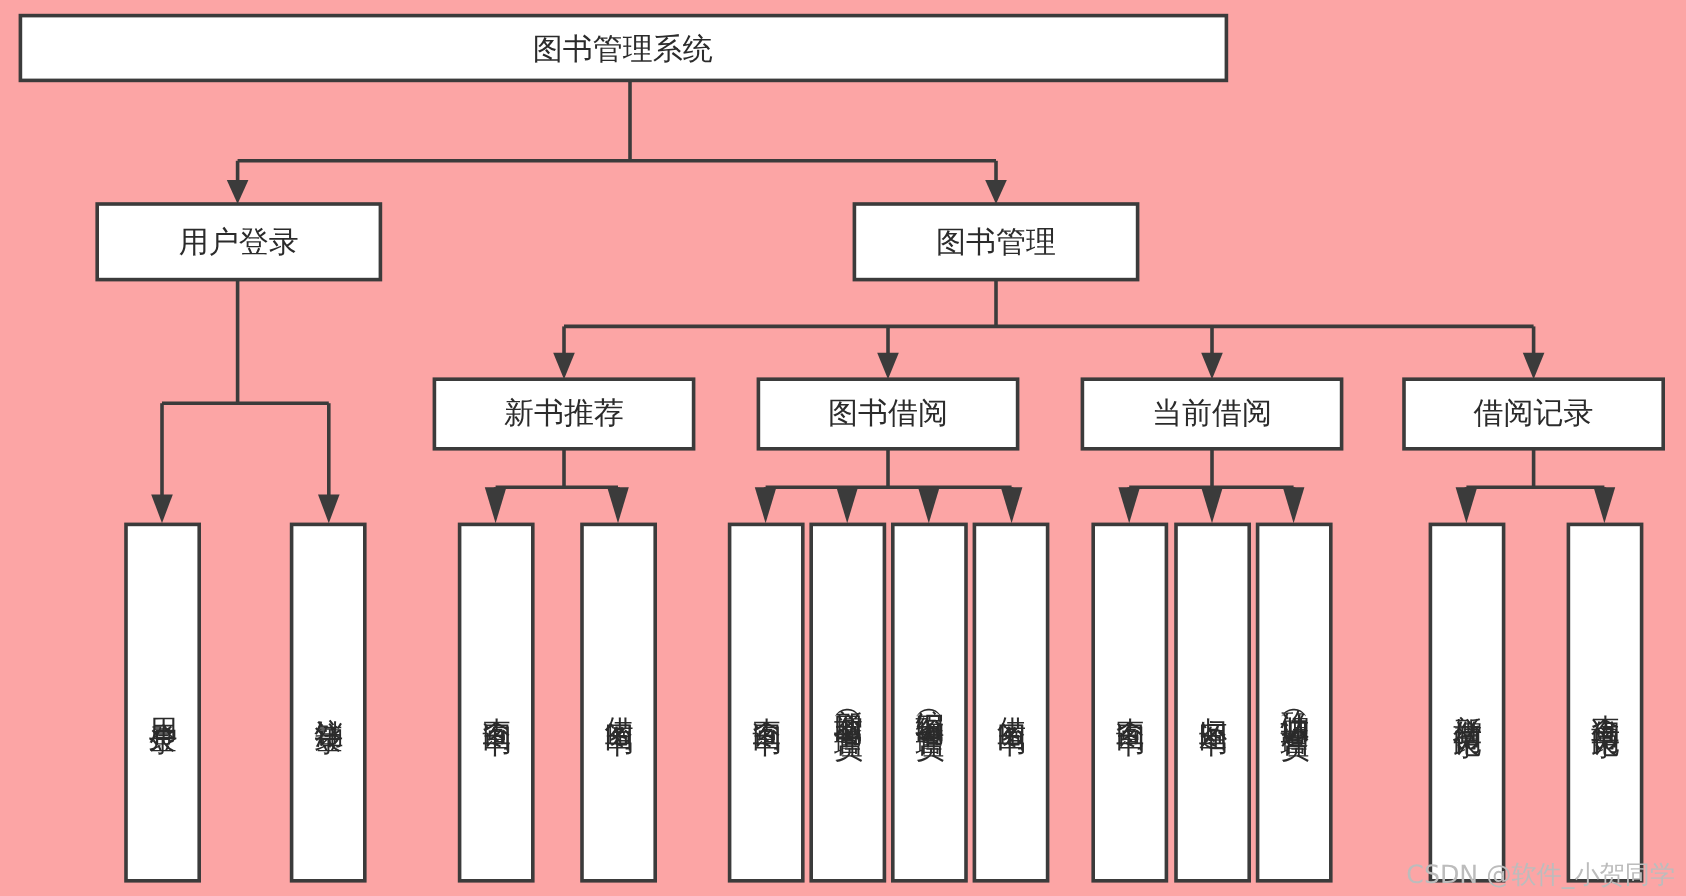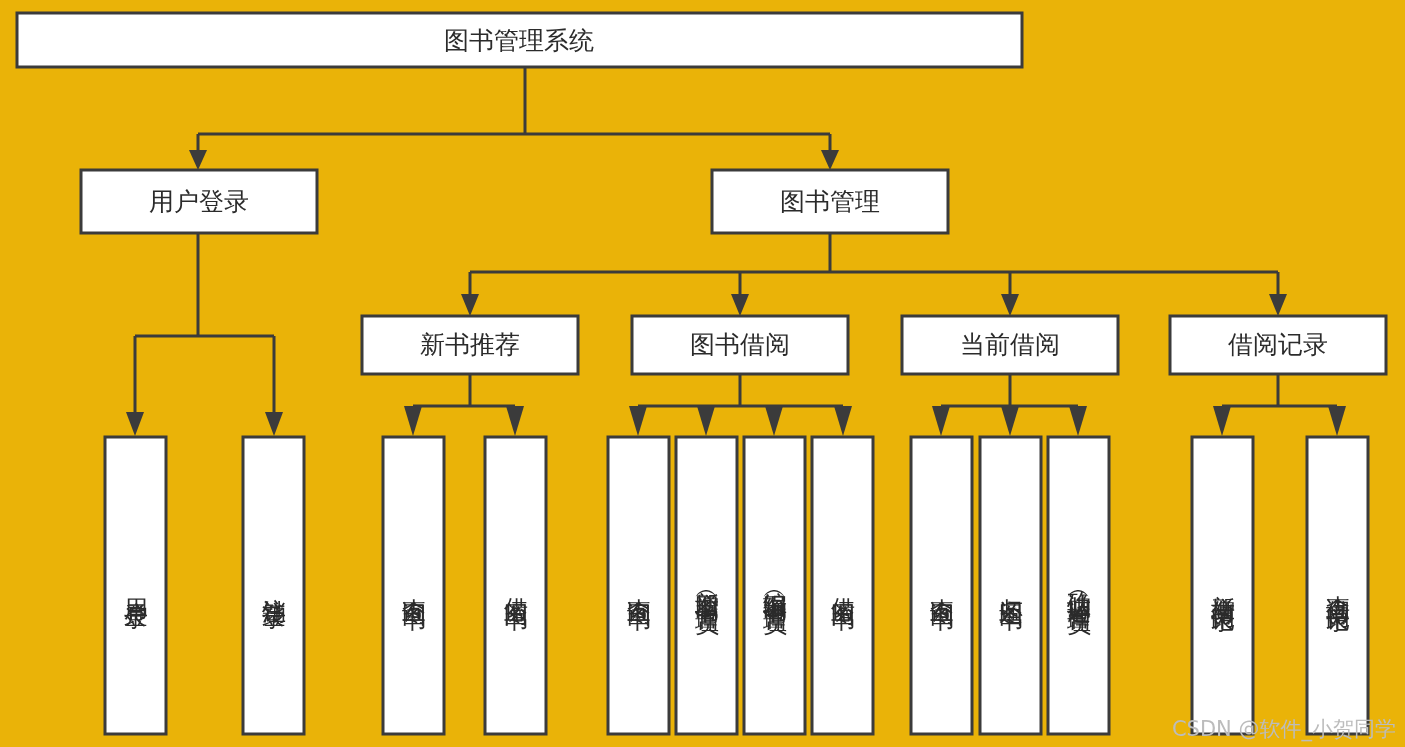--- a/index.html
+++ b/index.html
@@ -11,21 +11,21 @@
   body {
     width: 1405px;
     height: 747px;
     font-family: "DejaVu Sans", "Liberation Sans", sans-serif;
     overflow: hidden;
   }
   #diagram-root {
     position: relative;
     width: 1405px;
     height: 747px;
-    background: #eab308;
+    background: #fca5a5;
   }
   svg.diagram-canvas {
     position: absolute;
     left: 0;
     top: 0;
     width: 1405px;
     height: 747px;
     display: block;
   }
   .node-box {

